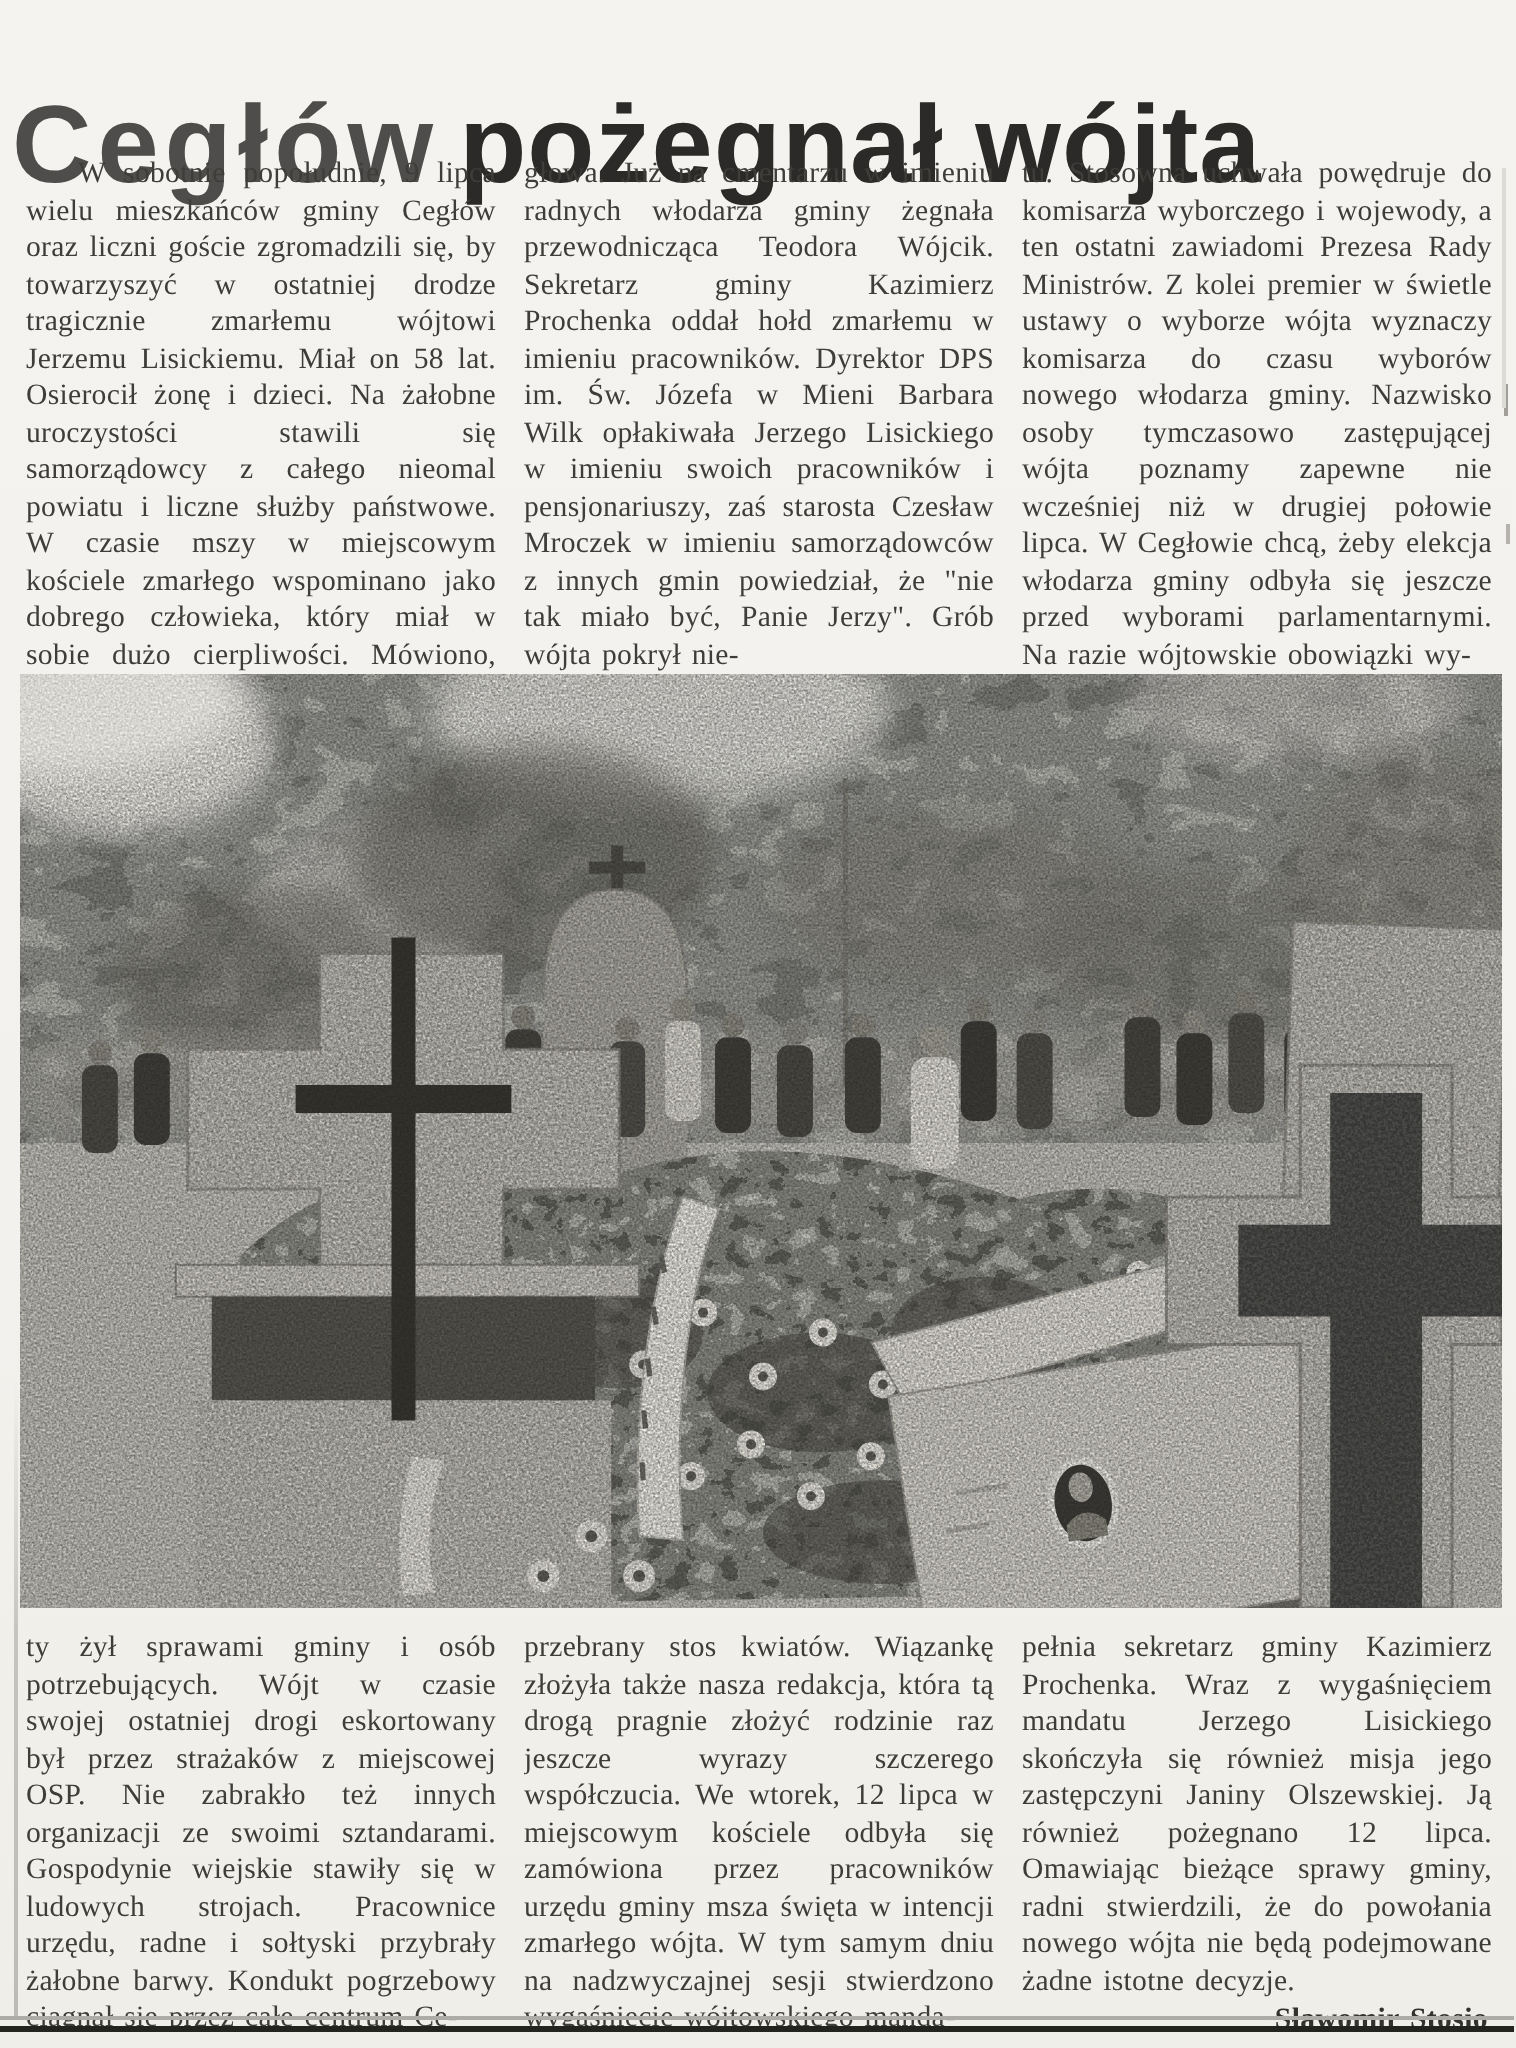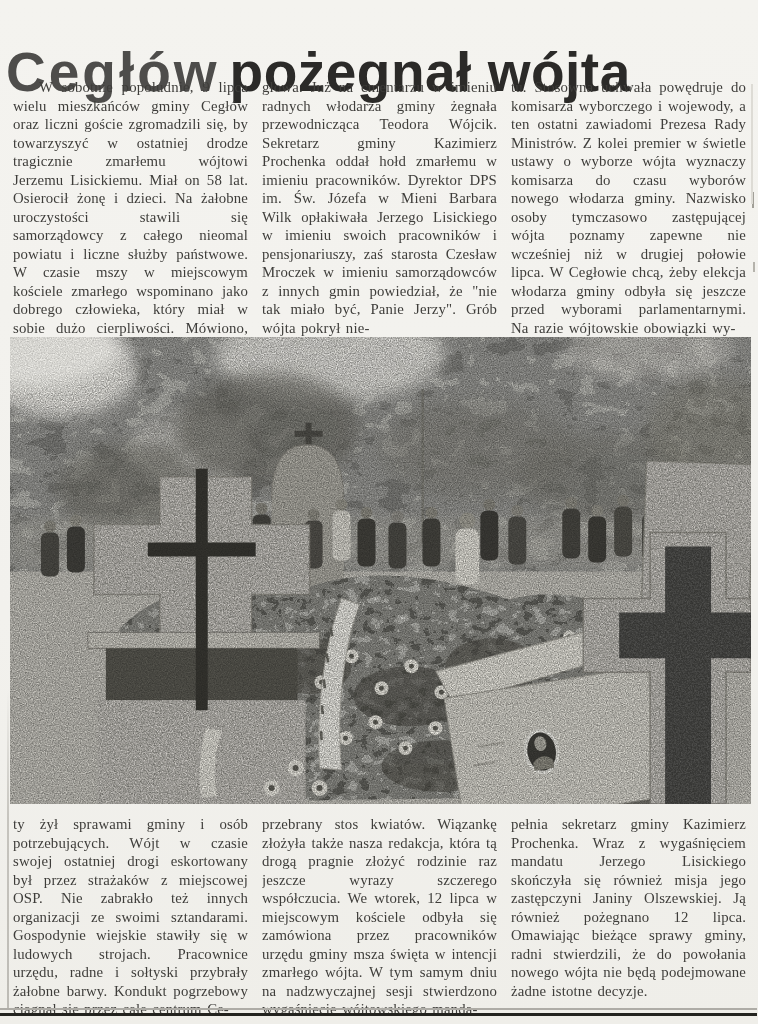--- a/index.html
+++ b/index.html
@@ -373,20 +373,21 @@
       <rect width="742" height="468" filter="url(#fGrain)" opacity="0.5"></rect>
       <ellipse cx="20" cy="10" rx="90" ry="40" fill="#f2f1ec" opacity="0.5" filter="url(#fBlur8)"></ellipse>
     </svg>
   </div>
 
   <div class="cols bottom">
     <div class="col">ty żył sprawami gminy i osób potrzebujących. Wójt w czasie swojej ostatniej drogi eskortowany był przez strażaków z miejscowej OSP. Nie zabrakło też innych organizacji ze swoimi sztandarami. Gospodynie wiejskie stawiły się w ludowych strojach. Pracownice urzędu, radne i sołtyski przybrały żałobne barwy. Kondukt pogrzebowy ciągnął się przez całe centrum Ce-</div>
     <div class="col">przebrany stos kwiatów. Wiązankę złożyła także nasza redakcja, która tą drogą pragnie złożyć rodzinie raz jeszcze wyrazy szczerego współczucia. We wtorek, 12 lipca w miejscowym kościele odbyła się zamówiona przez pracowników urzędu gminy msza święta w intencji zmarłego wójta. W tym samym dniu na nadzwyczajnej sesji stwierdzono wygaśnięcie wójtowskiego manda-</div>
     <div class="col">
       <span>pełnia sekretarz gminy Kazimierz Prochenka.  Wraz z wygaśnięciem mandatu Jerzego Lisickiego skończyła się również misja jego zastępczyni Janiny Olszewskiej. Ją również pożegnano 12 lipca. Omawiając bieżące sprawy gminy, radni stwierdzili, że do powołania nowego wójta nie będą podejmowane żadne istotne decyzje.</span>
+      <div class="byline">Sławomir Stosio</div>
     </div>
   </div>
 
   <div class="bottom-rule">
     <div class="rl"></div>
       <div class="rd"></div>
   </div>
 
   <div class="left-crease"></div>
   <div class="edge-mark m1"></div>

